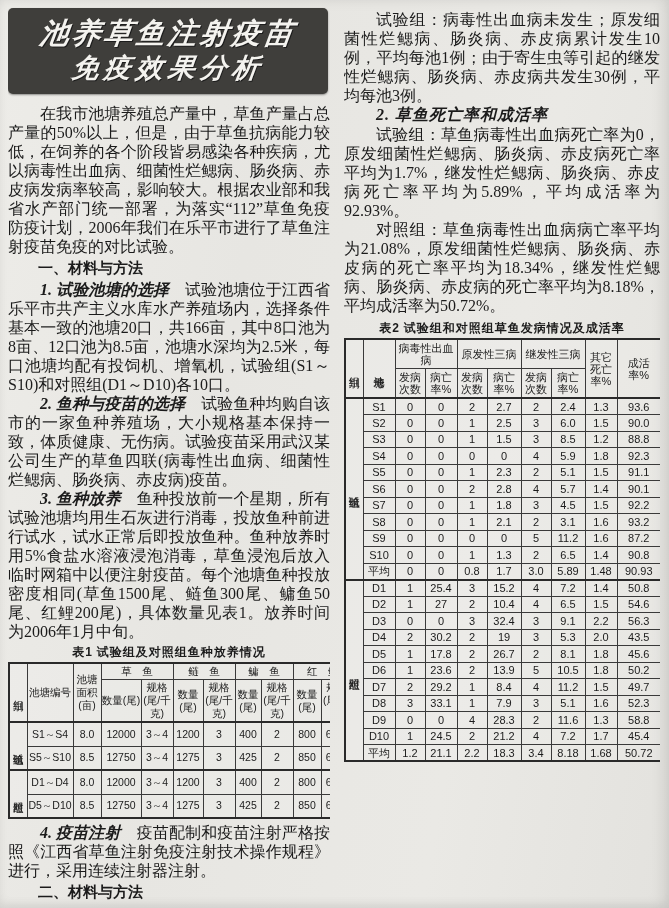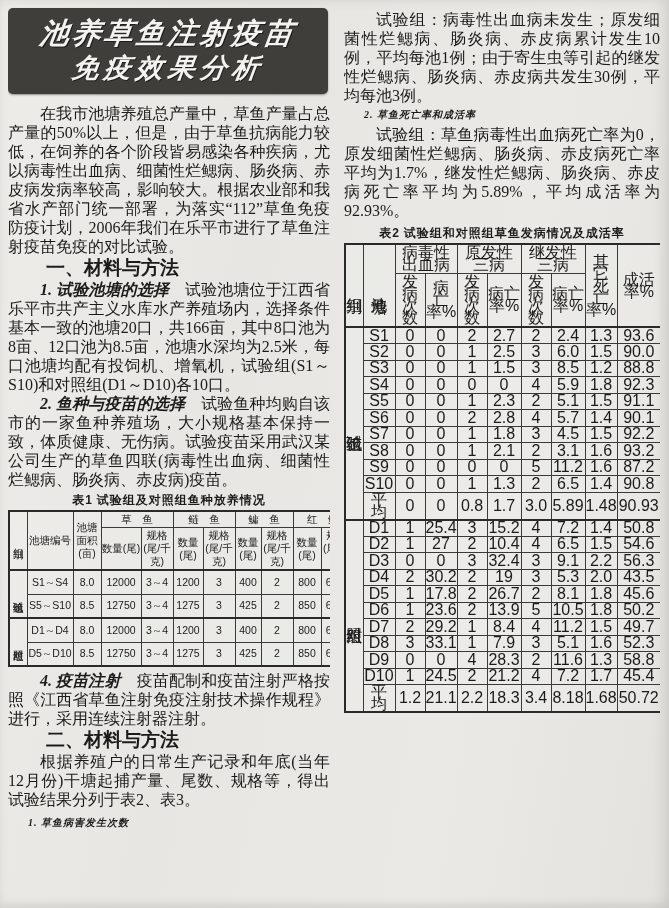--- a/index.html
+++ b/index.html
@@ -18,41 +18,41 @@
     background:#3f3e3b; border-radius:5px; padding:8px 4px 10px;
     margin:2px 2px 10px 0; color:#f4f3ef;
     font-family:"Liberation Sans", sans-serif; font-weight:bold; font-style:italic;
     text-align:center; box-shadow:0 1px 2px rgba(0,0,0,.4);
   }
   .banner .t1 { font-size:29px; letter-spacing:3px; transform:skewX(-7deg); line-height:34px; text-shadow:1px 1px 0 #1c1c1c; }
   .banner .t2 { font-size:27px; letter-spacing:5px; transform:skewX(-7deg); line-height:32px; margin-top:2px; text-shadow:1px 1px 0 #1c1c1c; }
 
   .para { font-size:16px; line-height:19px; text-align:justify; text-indent:2em; }
   .lead { font-style:italic; font-weight:bold; }
-  h3.sect { font-size:19px; line-height:22px; font-weight:bold; text-indent:2em;
+  h3.sect { font-size:15px; line-height:22px; font-weight:bold; text-indent:2em;
             font-family:"Liberation Sans", sans-serif; margin:1px 0; }
-  .sub { font-size:10px; line-height:20px; font-style:italic; font-weight:bold; text-indent:2em; letter-spacing:1px; }
+  .sub { font-size:16px; line-height:20px; font-style:italic; font-weight:bold; text-indent:2em; letter-spacing:1px; }
 
   .caption { font-size:12px; font-weight:bold; text-align:center; line-height:17px;
              font-family:"Liberation Sans", sans-serif; margin:3px 0 1px; letter-spacing:1px; }
   .cap-no { margin-right:4px; }
 
   table { border-collapse:collapse; width:100%; table-layout:fixed;
           font-family:"Liberation Sans", sans-serif; text-align:center;
           background:rgba(255,255,255,.12); }
   th, td { border:1px solid #3a3a3a; padding:1px 0; font-weight:normal; }
   table { border:2px solid #2a2a2a; }
   thead th { border-bottom-width:1px; }
   thead tr:first-child th { border-top:none; }
   tr.gstart td { border-top:2px solid #2a2a2a; }
   .vert { writing-mode:vertical-rl; text-orientation:upright; letter-spacing:1px; }
 
   #table1 { font-size:10.5px; line-height:13px; }
   #table1 td { height:24px;margin-left:21px; }
-  #table2 { font-size:16px; line-height:12px; }
+  #table2 { font-size:11px; line-height:12px; }
   #table2 td { height:16.5px; }
   #table2 thead th { padding:2px 0; }
 
   .r-first { margin-top:4px; }
   .spacer6 { height:6px; } .spacer4 { height:4px; } .spacer2 { height:2px; }
 </style>
 </head>
 <body>
 
 <div class="page">
@@ -65,20 +65,21 @@
     </div>
 
     <p class="para">在我市池塘养殖总产量中，草鱼产量占总产量的50%以上，但是，由于草鱼抗病能力较低，在饲养的各个阶段皆易感染各种疾病，尤以病毒性出血病、细菌性烂鳃病、肠炎病、赤皮病发病率较高，影响较大。根据农业部和我省水产部门统一部署，为落实“112”草鱼免疫防疫计划，2006年我们在乐平市进行了草鱼注射疫苗免疫的对比试验。</p>
 
     <h3 class="sect">一、材料与方法</h3>
 
     <p class="para"><span class="lead">1. 试验池塘的选择</span><span>　试验池塘位于江西省乐平市共产主义水库水产养殖场内，选择条件基本一致的池塘20口，共166亩，其中8口池为8亩、12口池为8.5亩，池塘水深均为2.5米，每口池塘均配有投饲机、增氧机，试验组(S1～S10)和对照组(D1～D10)各10口。</span></p>
 
     <p class="para"><span class="lead">2. 鱼种与疫苗的选择</span><span>　试验鱼种均购自该市的一家鱼种养殖场，大小规格基本保持一致，体质健康、无伤病。试验疫苗采用武汉某公司生产的草鱼四联(病毒性出血病、细菌性烂鳃病、肠炎病、赤皮病)疫苗。</span></p>
 
+    <p class="para"><span class="lead">3. 鱼种放养</span><span>　鱼种投放前一个星期，所有试验池塘均用生石灰进行消毒，投放鱼种前进行试水，试水正常后即投放鱼种。鱼种放养时用5%食盐水溶液浸泡消毒，草鱼浸泡后放入临时网箱中以便注射疫苗。每个池塘鱼种投放密度相同(草鱼1500尾、鲢鱼300尾、鳙鱼50尾、红鲤200尾)，具体数量见表1。放养时间为2006年1月中旬。</span></p>
 
     <div class="caption"><span class="cap-no">表1</span><span>试验组及对照组鱼种放养情况</span></div>
 
     <table id="table1">
       <colgroup>
         <col style="width:18px">
           <col style="width:46px">
           <col style="width:28px">
         <col style="width:40px">
           <col style="width:32px">
@@ -176,20 +177,21 @@
     <p class="sub">1. 草鱼病害发生次数</p>
   </div>
 
   <div class="col right">
 
     <p class="para r-first">试验组：病毒性出血病未发生；原发细菌性烂鳃病、肠炎病、赤皮病累计发生10例，平均每池1例；由于寄生虫等引起的继发性烂鳃病、肠炎病、赤皮病共发生30例，平均每池3例。</p>
 
     <p class="sub">2. 草鱼死亡率和成活率</p>
 
     <p class="para">试验组：草鱼病毒性出血病死亡率为0，原发细菌性烂鳃病、肠炎病、赤皮病死亡率平均为1.7%，继发性烂鳃病、肠炎病、赤皮病死亡率平均为5.89%，平均成活率为92.93%。</p>
+    <p class="para">对照组：草鱼病毒性出血病病亡率平均为21.08%，原发细菌性烂鳃病、肠炎病、赤皮病的死亡率平均为18.34%，继发性烂鳃病、肠炎病、赤皮病的死亡率平均为8.18%，平均成活率为50.72%。</p>
 
     <div class="spacer2"></div>
     <div class="caption"><span class="cap-no">表2</span><span>试验组和对照组草鱼发病情况及成活率</span></div>
 
     <table id="table2">
       <colgroup>
         <col style="width:18px">
           <col style="width:32px">
         <col style="width:30px">
           <col style="width:32px">

